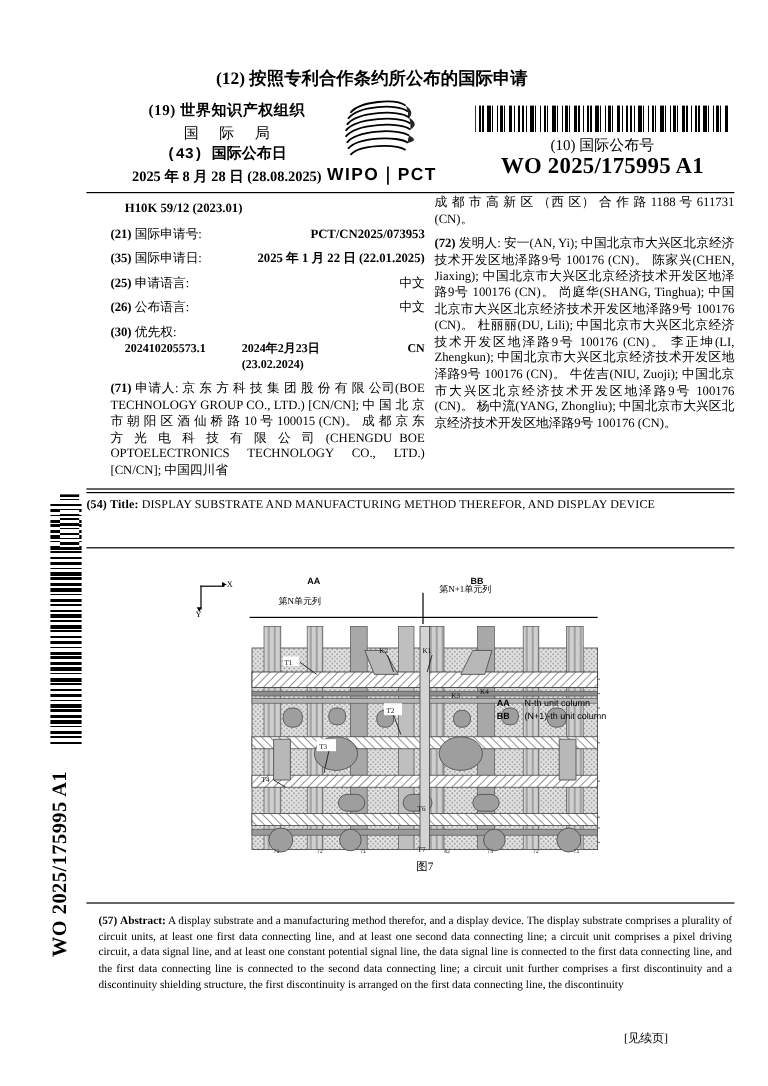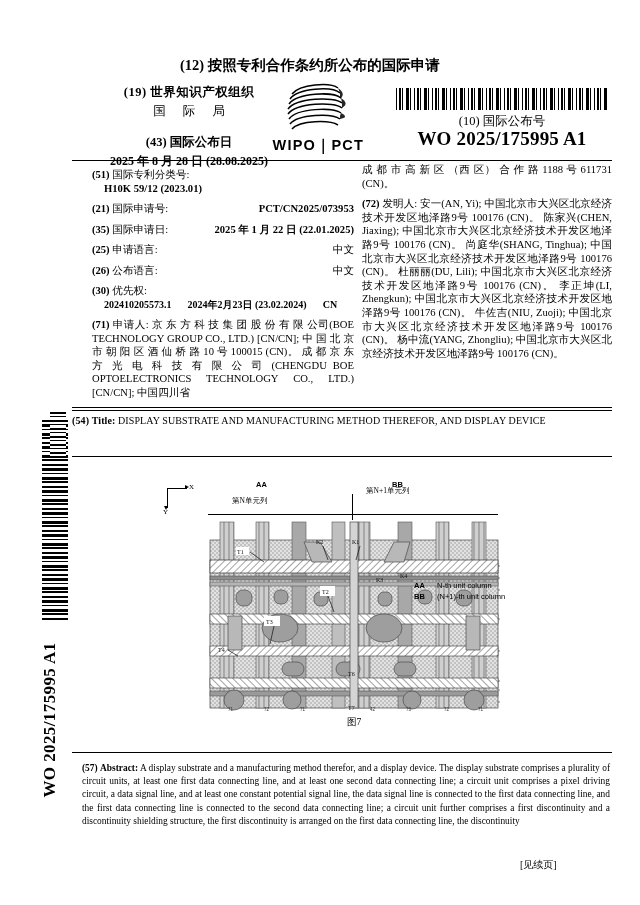--- a/index.html
+++ b/index.html
@@ -71,21 +71,21 @@
   .wipo-left {
     position: absolute;
     left: 96px;
     top: 84px;
     width: 186px;
     text-align: center;
     font-size: 12.5px;
   }
   .wipo-left .l1 { font-weight: bold; letter-spacing: 0.5px; }
   .wipo-left .l2 { letter-spacing: 7px; margin-top: 2px; padding-left: 7px; }
-  .wipo-left .l3 { margin-top: 14px; font-weight: bold; }
+  .wipo-left .l3 { font-weight: bold; font-family: Liberation Mono, monospace; }
   .wipo-left .l4 { margin-top: 2px; font-weight: bold; font-size: 12px; }
 
   
   .wipo-logo {
     position: absolute;
     left: 268px;
     top: 82px;
     width: 94px;
     height: 76px;
   }
@@ -172,21 +172,21 @@
   }
   .fld-code { font-weight: bold; }
   .ipc {
     font-weight: bold;
     margin-left: 12px;
   }
   .b { font-weight: bold; }
   .prio-line {
     margin-left: 12px;
     display: flex;
-    gap: 16px;
+    gap: 30px;
     font-size: 10px;
   }
   .applicant-body { text-align: justify; text-justify: inter-ideograph; }
 
   
   .title-block {
     position: absolute;
     left: 72px;
     top: 415px;
     width: 540px;
@@ -366,26 +366,20 @@
   <div class="rule thin" style="left:72px; top:410px; width:540px;"></div>
   <div class="rule" style="left:72px; top:456px; width:540px;"></div>
   <div class="rule" style="left:72px; top:752px; width:540px;"></div>
 
   <div style="position:absolute;left:50px;top:412px;width:16px;height:44px;
               background:repeating-linear-gradient(to bottom,#000 0 2px,#fff 2px 4px,#000 4px 5px,#fff 5px 8px);"></div>
 
   <div class="bib-left">
 
     <div class="fld">
-      <div class="fld-row">
-        <span>
-          <span class="fld-code">(51)</span>
-          <span>国际专利分类号:</span>
-        </span>
-      </div>
       <div class="ipc">H10K 59/12 (2023.01)</div>
     </div>
 
     <div class="fld fld-row">
       <span>
         <span class="fld-code">(21)</span>
         <span>国际申请号:</span>
       </span>
       <span class="b">PCT/CN2025/073953</span>
     </div>

